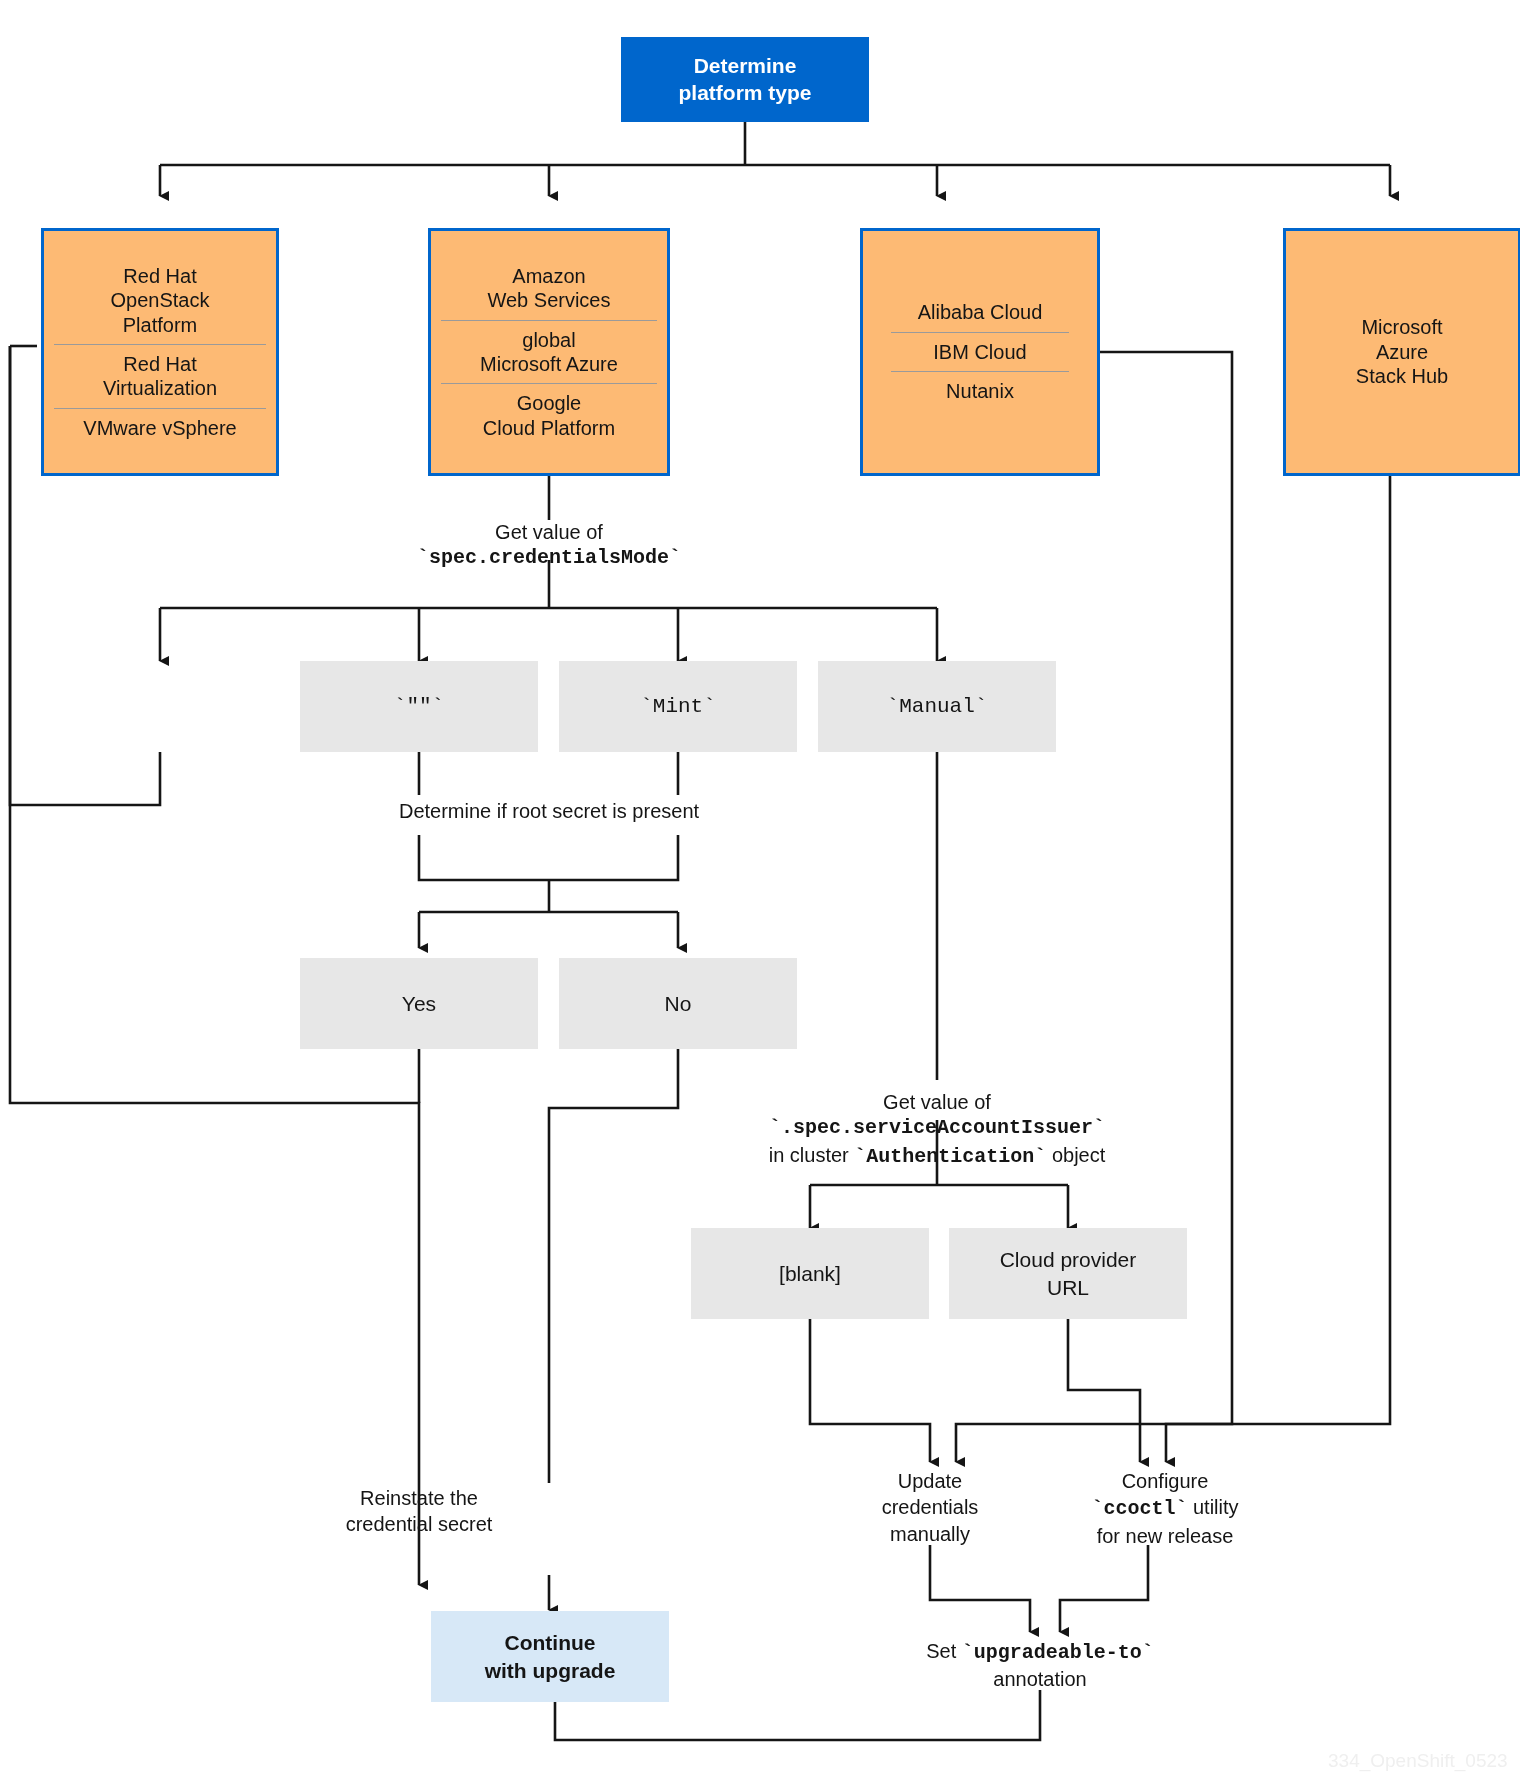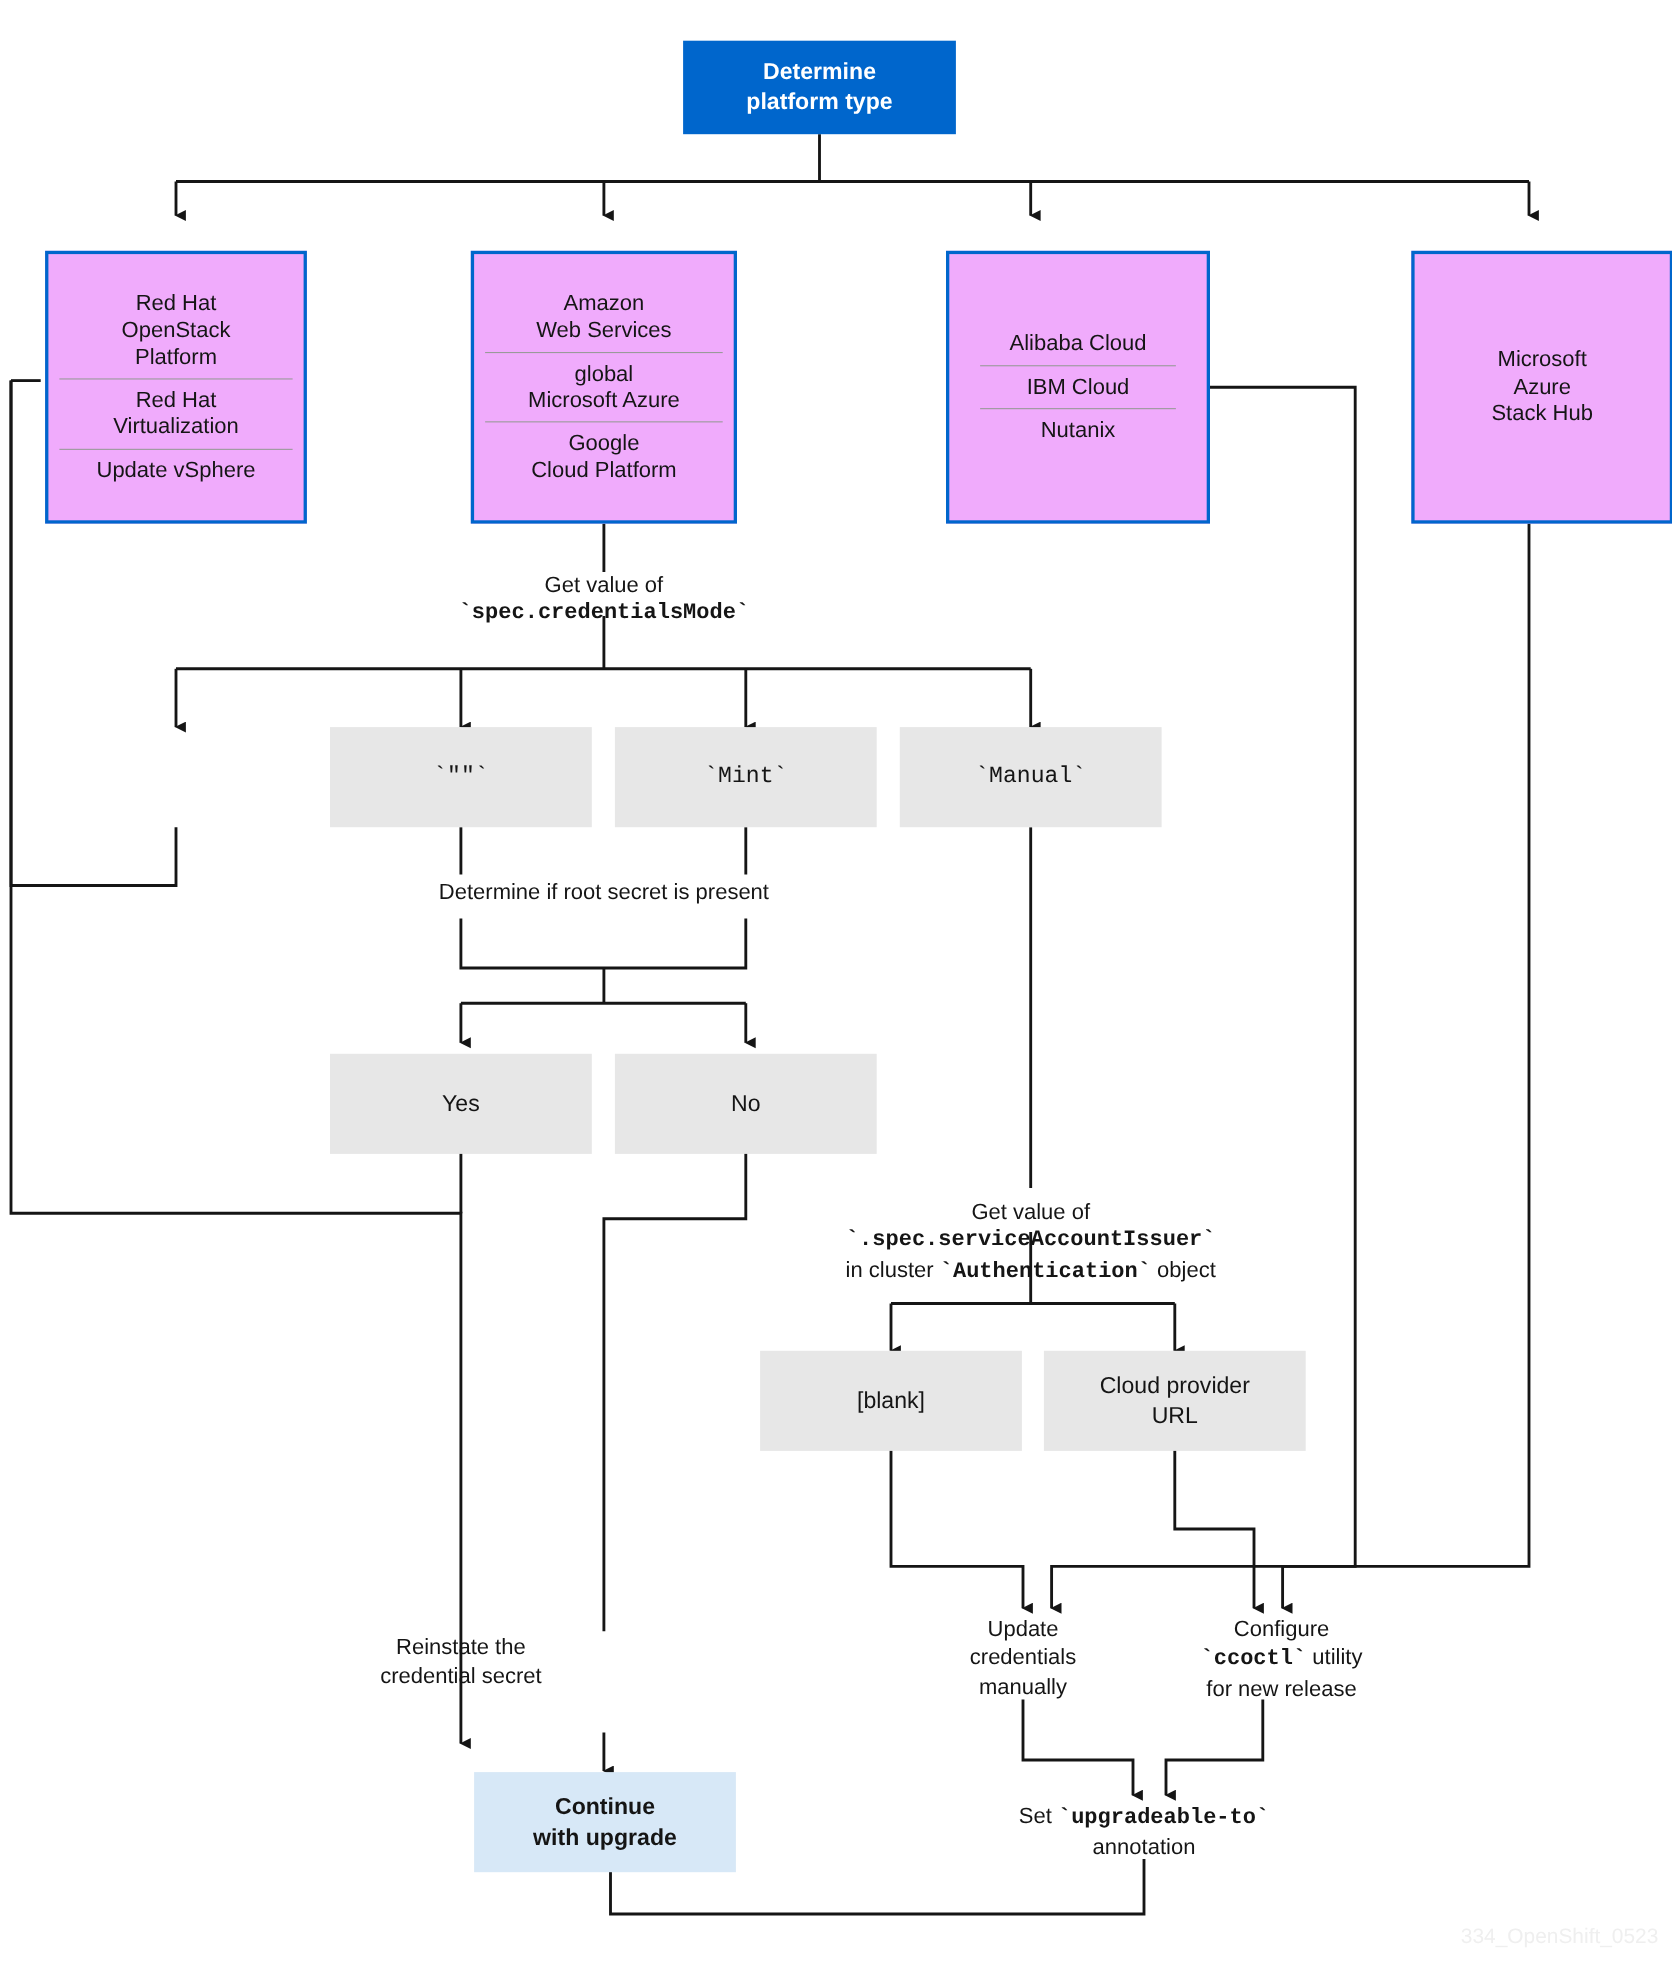--- a/index.html
+++ b/index.html
@@ -4,21 +4,21 @@
 <style>
   html,body{margin:0;padding:0;background:#ffffff;}
   body{width:1520px;height:1784px;font-family:"Liberation Sans",sans-serif;position:relative;overflow:hidden;}
   #stage{position:relative;width:1520px;height:1784px;border-radius:16px;}
   svg.wires{position:absolute;left:0;top:0;width:1520px;height:1784px;pointer-events:none;}
 
   .node{position:absolute;box-sizing:border-box;display:flex;flex-direction:column;
         align-items:center;justify-content:center;text-align:center;}
 
   .start-node{background:#0066cc;color:#ffffff;font-size:21px;font-weight:bold;line-height:1.28;}
-  .platform-node{background:#f0abfc;border:3px solid #0066cc;color:#151515;font-size:20px;line-height:1.22;
+  .platform-node{background:#fdba74;border:3px solid #0066cc;color:#151515;font-size:20px;line-height:1.22;
         justify-content:center;padding:4px 10px;}
   .platform-node .grp{padding:7px 0;width:100%;}
   .platform-node .grp + .grp{border-top:1px solid #9a9a9a;}
   .gray-node{background:#e7e7e7;color:#151515;font-size:21px;line-height:1.3;}
   .gray-node.mono{font-family:"Liberation Mono",monospace;font-size:21px;}
   .final-node{background:#d7e8f7;color:#151515;font-size:21px;font-weight:bold;line-height:1.3;}
 
   .lbl{position:absolute;text-align:center;color:#151515;font-size:20px;line-height:1.32;}
   .lbl .mono{font-family:"Liberation Mono",monospace;font-weight:bold;font-size:20px;}
   .watermark{position:absolute;color:#efefef;font-size:19px;}
@@ -104,21 +104,21 @@
     <div class="grp">
       <div>Red Hat</div>
       <div>OpenStack</div>
       <div>Platform</div>
     </div>
     <div class="grp">
       <div>Red Hat</div>
       <div>Virtualization</div>
     </div>
     <div class="grp">
-      <div>Update vSphere</div>
+      <div>VMware vSphere</div>
     </div>
   </div>
 
   <div class="node platform-node" style="left:428px;top:228px;width:242px;height:248px;">
     <div class="grp">
       <div>Amazon</div>
       <div>Web Services</div>
     </div>
     <div class="grp">
       <div>global</div>

